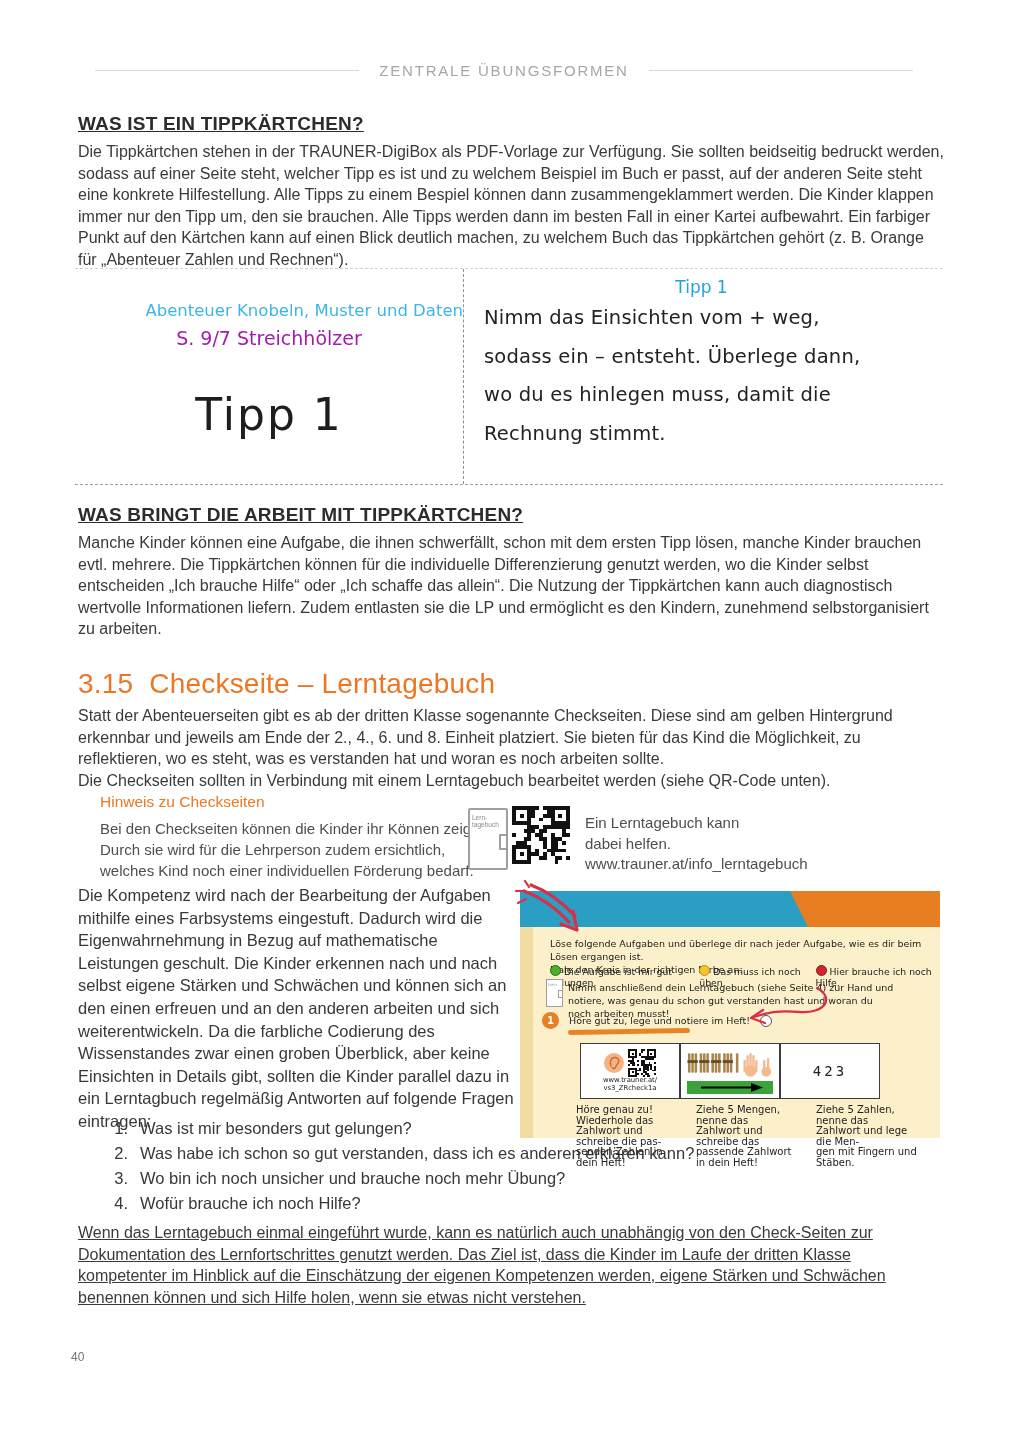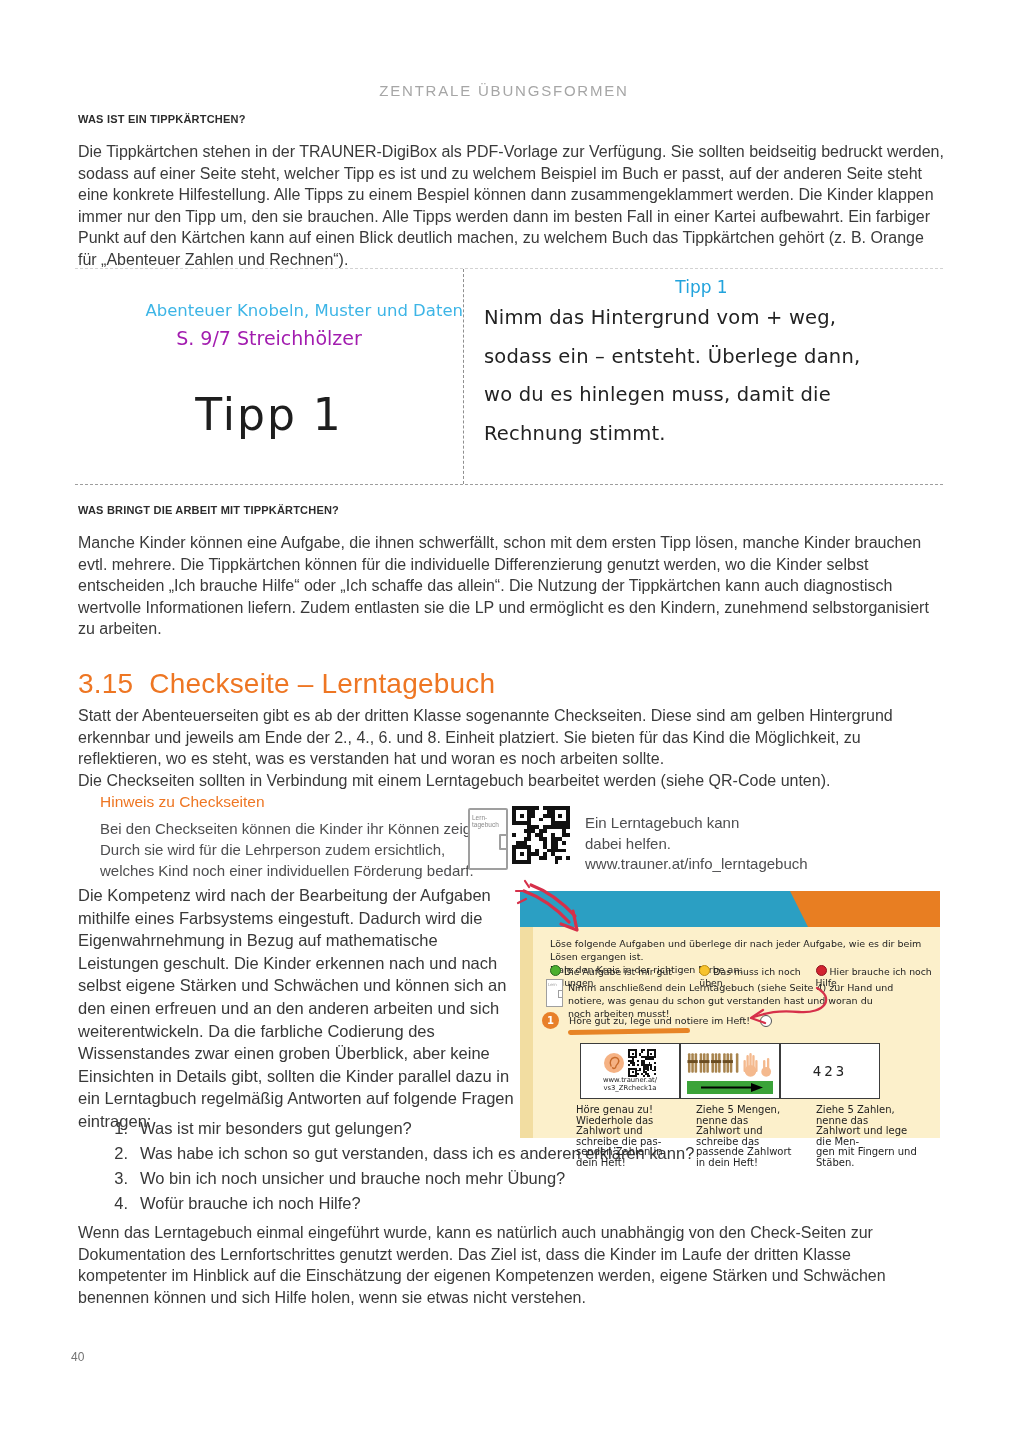--- a/index.html
+++ b/index.html
@@ -2,25 +2,25 @@
 <html><head>
 <meta charset="utf-8">
 <style>
   html,body{margin:0;padding:0;background:#e8e8e8;}
   .page{position:relative;width:1018px;height:1440px;margin:0 auto;background:#ffffff;
         font-family:"Liberation Sans",sans-serif;color:#3a3a3a;overflow:hidden;}
   .abs{position:absolute;}
   .pre{white-space:pre-line;}
 
   
-  .pagehead{left:95px;top:62px;width:818px;display:flex;align-items:center;gap:20px;flex-direction:column;}
+  .pagehead{left:95px;top:62px;width:818px;display:flex;align-items:center;gap:20px;}
   .pagehead .rule{flex:1;height:1px;background:#d8d8d8;}
   .pagehead .t{font-size:15px;letter-spacing:1.8px;color:#a6a6a6;font-weight:400;}
 
-  .mh{font-size:11px;font-weight:700;color:#2c2c2c;letter-spacing:.2px;}
+  .mh{font-size:19px;font-weight:700;color:#2c2c2c;letter-spacing:.2px;text-decoration:underline;}
   .body-txt{font-size:16px;line-height:21.6px;color:#3a3a3a;}
 
   
   .card{left:75px;top:268px;width:868px;height:215px;border-top:1px dashed #d2d2d2;
         border-bottom:1px dashed #9e9e9e;display:flex;}
   .card-front{width:388px;text-align:center;}
   .card-back{flex:1;border-left:1px dashed #8f8f8f;padding:8px 24px 0 20px;}
   .cf1{margin-top:32px;color:#3db5e6;font-size:16.5px;font-family:"DejaVu Sans",sans-serif;text-align:right;}
   .cf2{margin-top:7px;color:#a21caf;font-size:19px;font-family:"DejaVu Sans",sans-serif;}
   .cfbig{margin-top:40px;font-size:44px;color:#1e1e1e;letter-spacing:2px;font-family:"DejaVu Sans",sans-serif;}
@@ -36,21 +36,21 @@
   .booklet{width:36px;height:58px;border:2px solid #9f9f9f;border-radius:2px;background:#fff;position:relative;}
   .booklet .lbl{font-size:6.5px;line-height:7px;color:#8a8a8a;padding:4px 2px;white-space:pre-line;}
   .booklet .tab{position:absolute;right:-2px;top:24px;width:5px;height:12px;border:2px solid #9f9f9f;background:#fff;border-radius:1px;}
   .hw-cap{left:585px;top:813px;font-size:15px;line-height:20.5px;color:#4e4e50;}
 
   .leftcol{left:78px;top:884px;width:436px;font-size:16.5px;line-height:22.6px;color:#383838;}
   .qlist{left:78px;top:1116px;width:830px;font-size:16.5px;color:#383838;}
   .qlist .row{display:flex;line-height:25px;}
   .qlist .num{width:50px;text-align:right;padding-right:12px;}
 
-  .closing{left:78px;top:1222px;width:866px;}
+  .closing{left:78px;top:1222px;width:866px;text-decoration:underline;}
   .pageno{left:71px;top:1350px;color:#737373;font-size:12px;}
 
   
   .ws{left:520px;top:891px;width:420px;height:247px;background:#fcf0cb;font-family:"DejaVu Sans",sans-serif;color:#222;}
   .ws-head{position:absolute;left:0;top:0;width:100%;height:36px;background:#2b9fc3;}
   .ws-corner{position:absolute;right:0;top:0;width:150px;height:36px;background:#e87e22;
              clip-path:polygon(0 0,100% 0,100% 100%,12% 100%);}
   .ws-stripe{position:absolute;left:0;top:36px;width:13px;height:211px;background:#f2dda1;}
   .ws-intro{position:absolute;left:30px;top:46px;width:380px;font-size:9.5px;line-height:13px;}
   .ws-legend{position:absolute;left:30px;top:74px;width:382px;display:flex;gap:10px;font-size:9.3px;align-items:center;}
@@ -92,21 +92,21 @@
   <div class="abs body-txt" style="left:78px;top:141px;width:866px;">Die Tippkärtchen stehen in der TRAUNER-DigiBox als PDF-Vorlage zur Verfügung. Sie sollten beidseitig bedruckt werden, sodass auf einer Seite steht, welcher Tipp es ist und zu welchem Beispiel im Buch er passt, auf der anderen Seite steht eine konkrete Hilfestellung. Alle Tipps zu einem Bespiel können dann zusammengeklammert werden. Die Kinder klappen immer nur den Tipp um, den sie brauchen. Alle Tipps werden dann im besten Fall in einer Kartei aufbewahrt. Ein farbiger Punkt auf den Kärtchen kann auf einen Blick deutlich machen, zu welchem Buch das Tippkärtchen gehört (z. B. Orange für „Abenteuer Zahlen und Rechnen“).</div>
 
   <div class="abs card">
     <div class="card-front">
       <div class="cf1">Abenteuer Knobeln, Muster und Daten</div>
       <div class="cf2">S. 9/7 Streichhölzer</div>
       <div class="cfbig">Tipp 1</div>
     </div>
     <div class="card-back">
       <div class="cb-title">Tipp 1</div>
-      <div class="cb-text pre">Nimm das Hintergrund vom + weg,
+      <div class="cb-text pre">Nimm das Einsichten vom + weg,
 sodass ein – entsteht. Überlege dann,
 wo du es hinlegen muss, damit die
 Rechnung stimmt.</div>
     </div>
   </div>
 
   <div class="abs mh" style="left:78px;top:504px;">WAS BRINGT DIE ARBEIT MIT TIPPKÄRTCHEN?</div>
   <div class="abs body-txt" style="left:78px;top:532px;width:866px;">Manche Kinder können eine Aufgabe, die ihnen schwerfällt, schon mit dem ersten Tipp lösen, manche Kinder brauchen evtl. mehrere. Die Tippkärtchen können für die individuelle Differenzierung genutzt werden, wo die Kinder selbst entscheiden „Ich brauche Hilfe“ oder „Ich schaffe das allein“. Die Nutzung der Tippkärtchen kann auch diagnostisch wertvolle Informationen liefern. Zudem entlasten sie die LP und ermöglicht es den Kindern, zunehmend selbstorganisiert zu arbeiten.</div>
 
   <div class="abs h315">

